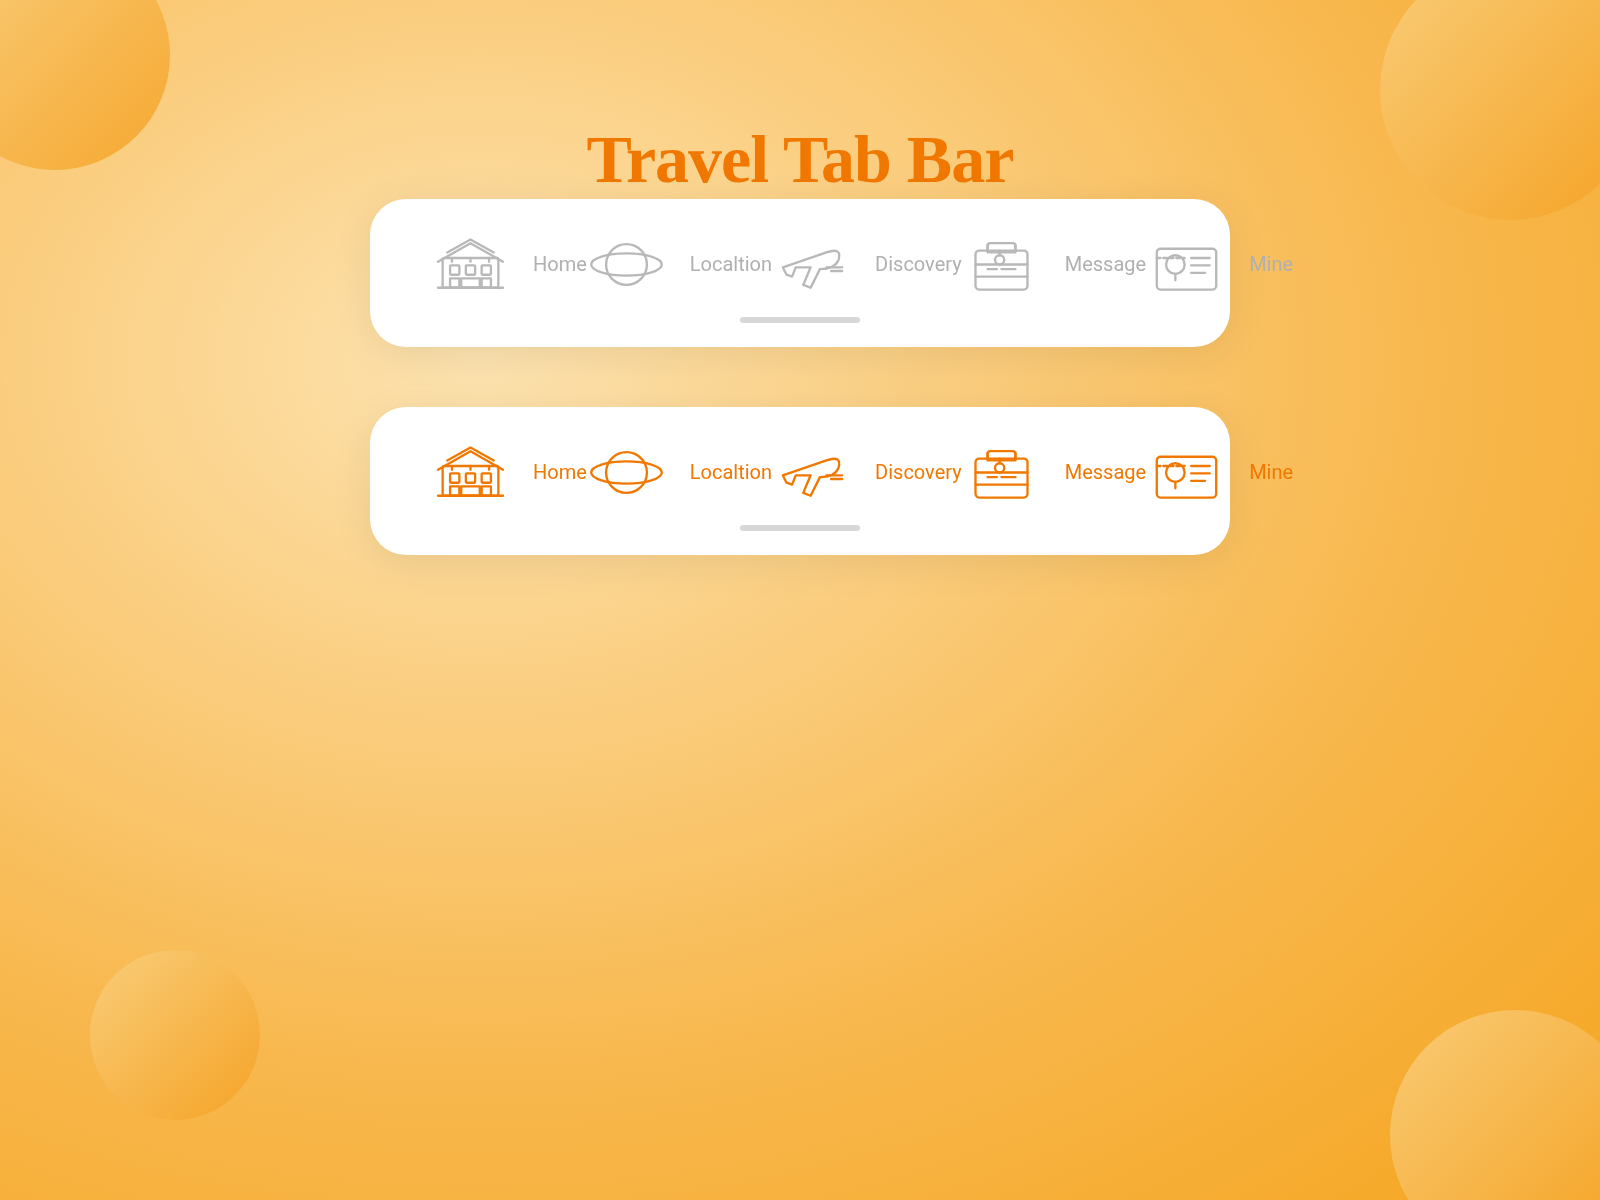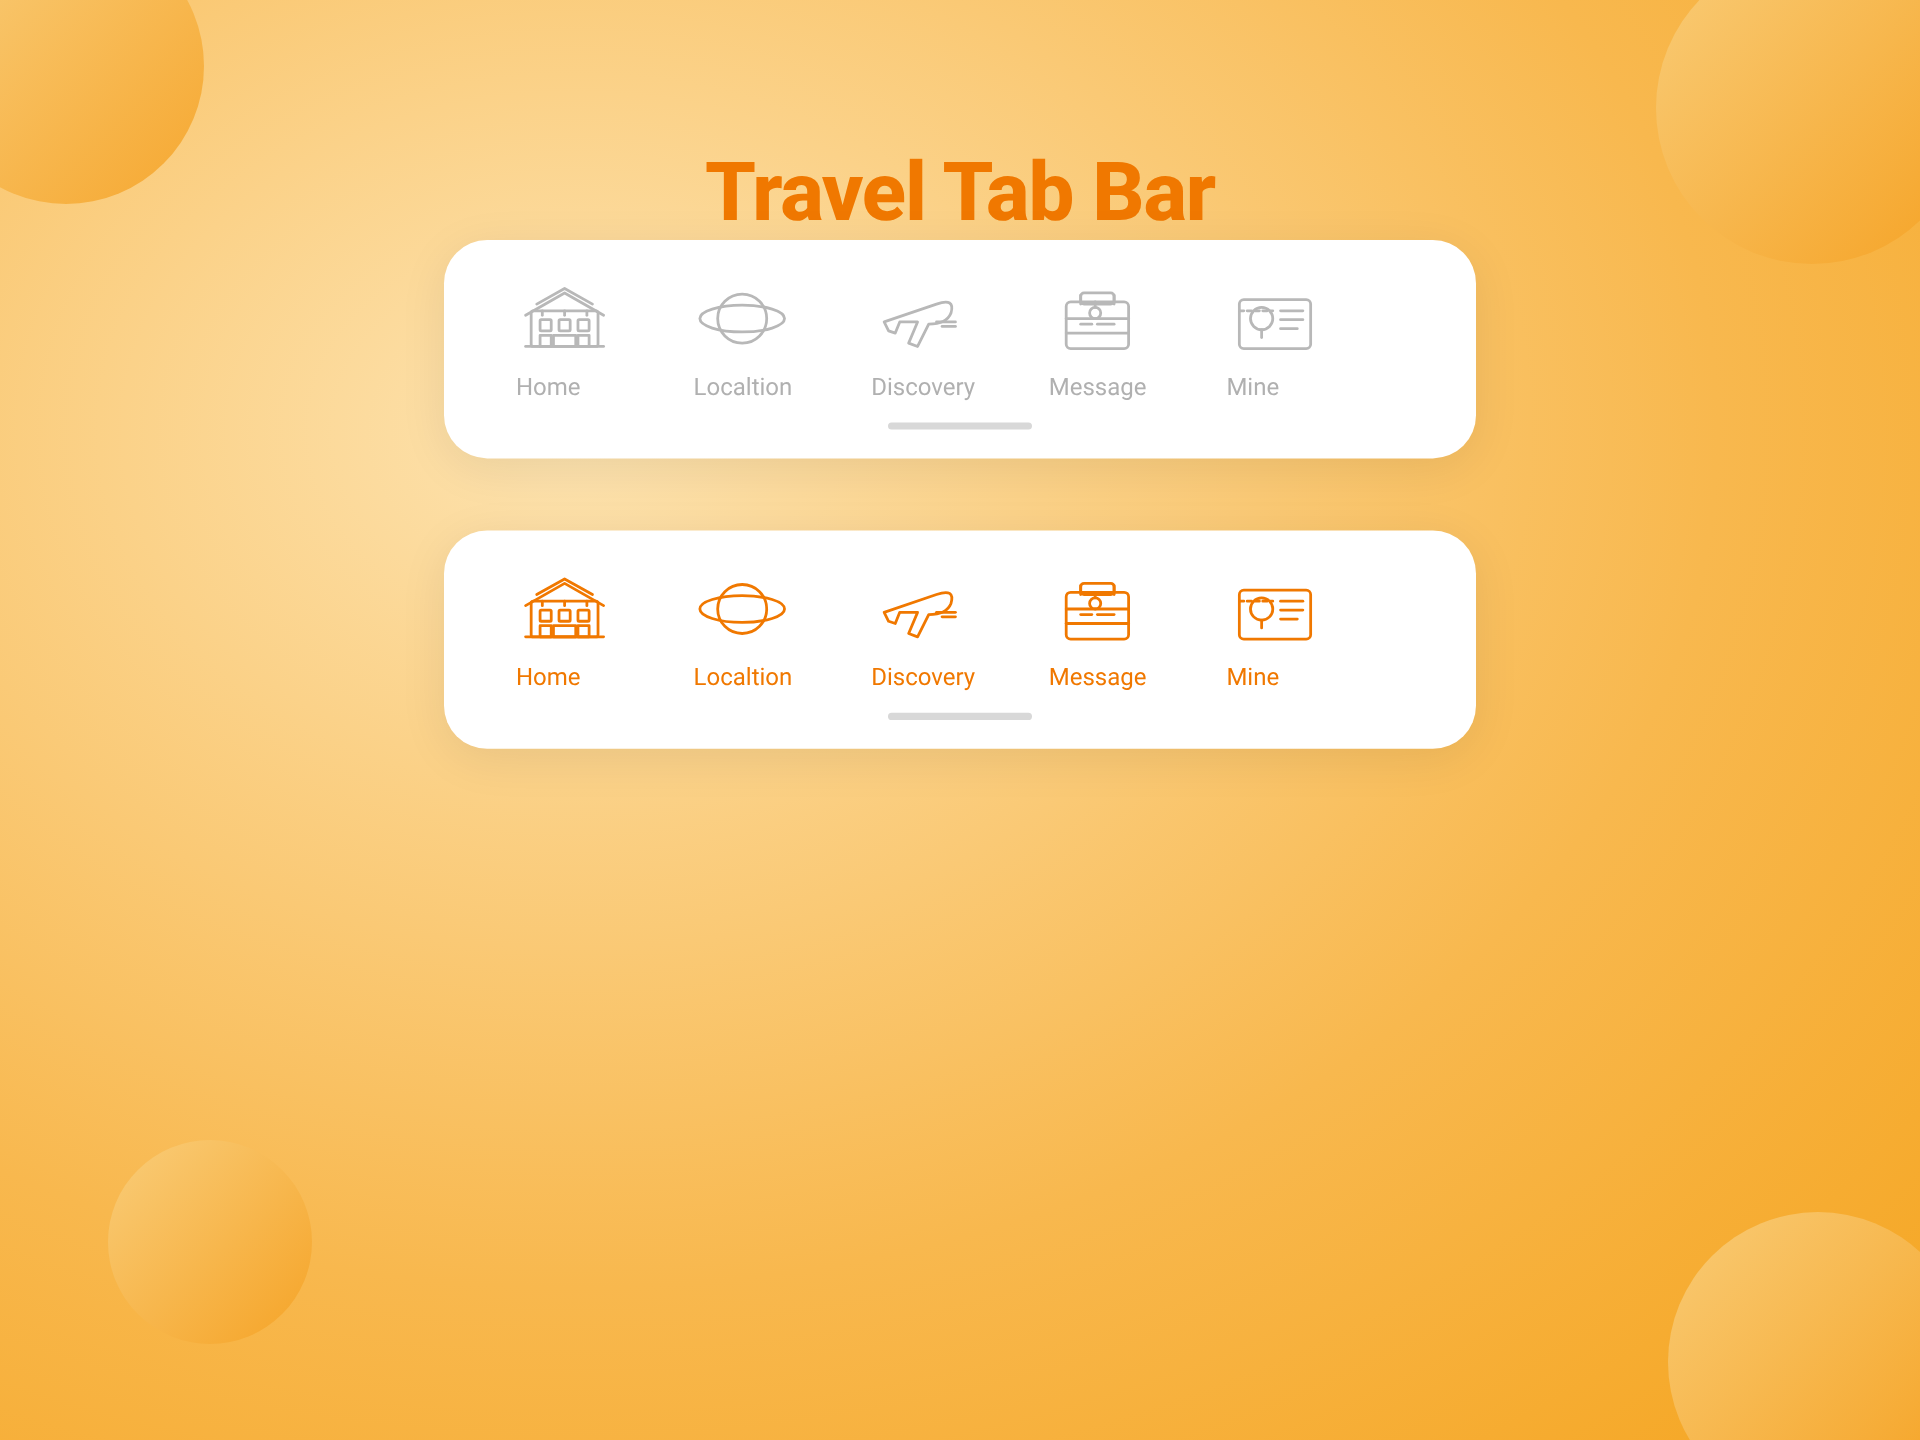--- a/index.html
+++ b/index.html
@@ -41,20 +41,21 @@
       bottom: -60px; right: -40px;
     }
 
     .page-title {
       margin-top: 120px;
       font-size: 68px;
       font-weight: 800;
       color: #f07800;
       letter-spacing: -1px;
       z-index: 1;
+      font-family: Liberation Serif, serif;
     }
 
     
     .tab-bar-card {
       background: white;
       border-radius: 36px;
       padding: 30px 60px 20px 60px;
       display: flex;
       flex-direction: column;
       align-items: center;
@@ -74,23 +75,23 @@
       display: flex;
       flex-direction: row;
       justify-content: space-around;
       align-items: center;
       width: 100%;
       gap: 0;
     }
 
     .tab-item {
       display: flex;
-      flex-direction: column;
-      align-items: flex-start;
-      gap: 10px;
+      flex-direction: row;
+      align-items: center;
+      gap: 23px;
       flex: 1;
       cursor: pointer;
     }
 
     .tab-icon {
       width: 80px;
       height: 70px;
       display: flex;
       align-items: center;
       justify-content: center;

